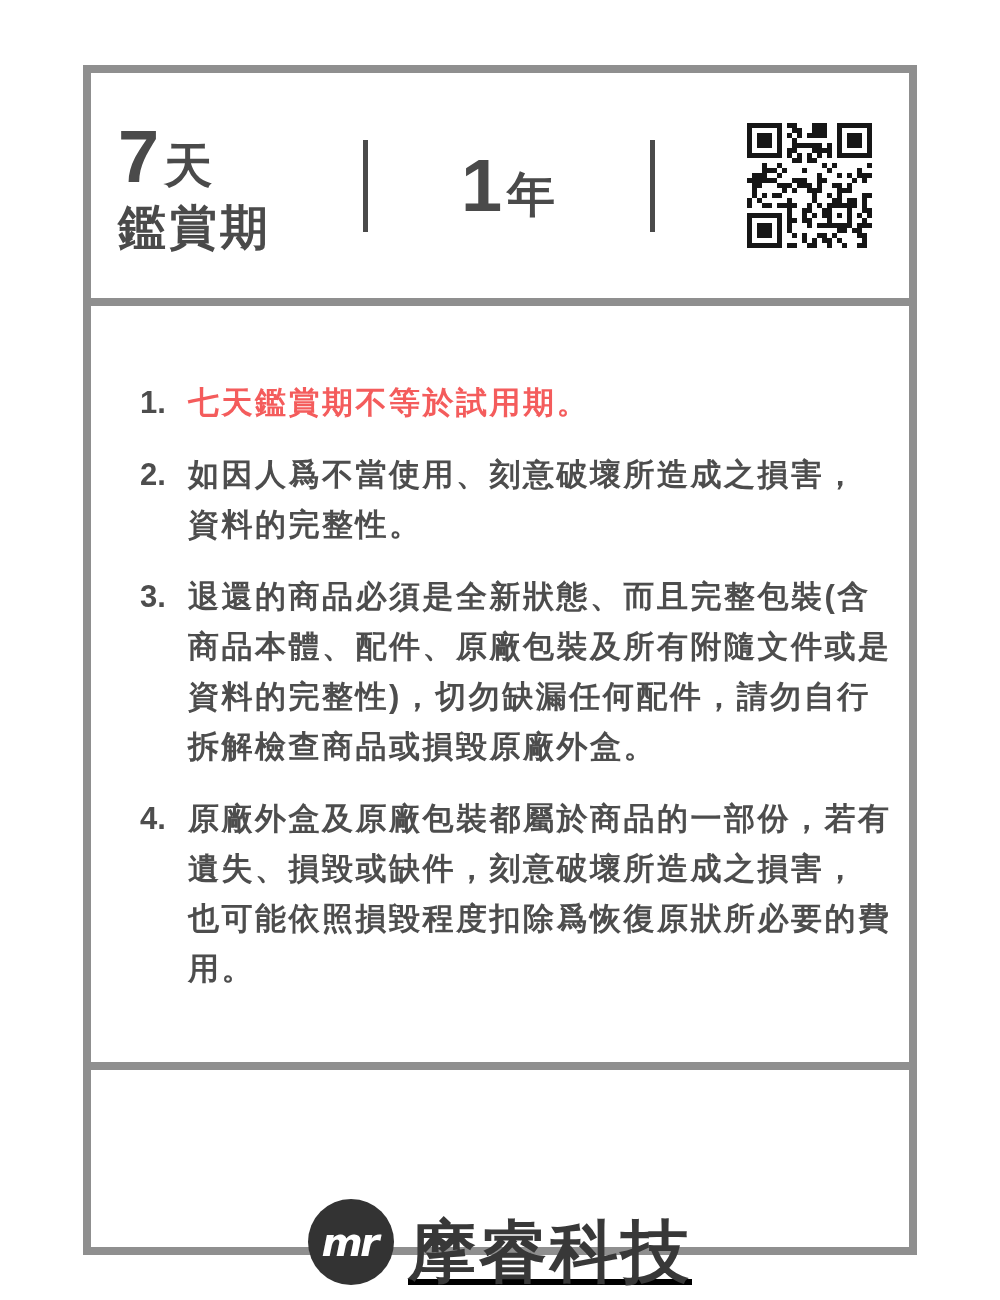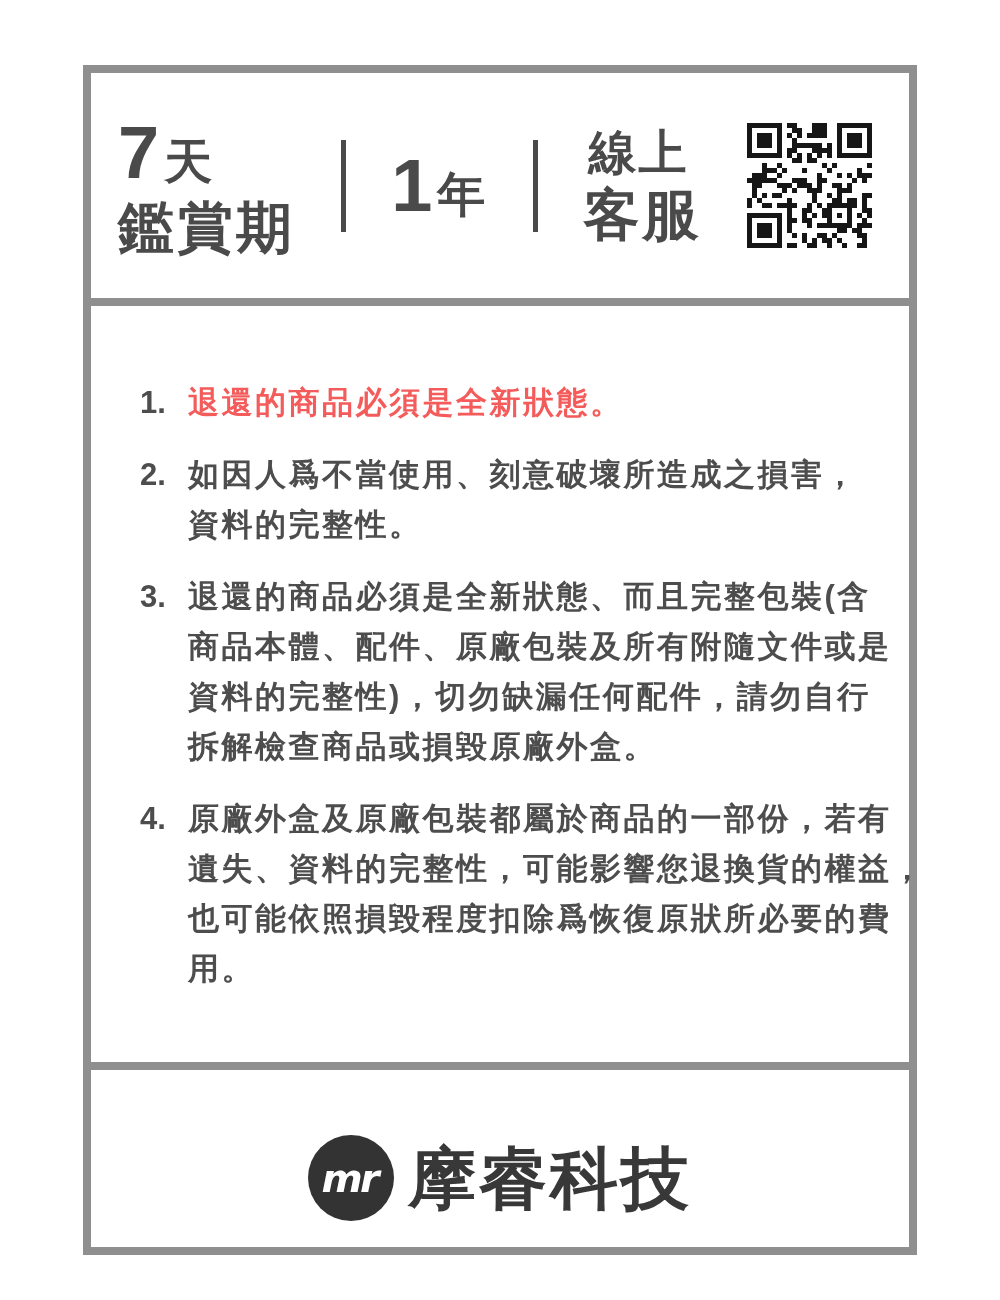--- a/index.html
+++ b/index.html
@@ -38,21 +38,21 @@
     display: flex;
     align-items: baseline;
     color: var(--text_dark, #4a4a4a);
     font-weight: 700;
     line-height: 1;
   }
   .badge-num  { font-size: 74px; letter-spacing: 0; }
   .badge-unit { font-size: 48px; margin-left: 5px; letter-spacing: 2px; }
   .badge-label {
     margin-top: 10px;
-    font-size: 56px;
+    font-size: 48px;
     font-weight: 700;
     letter-spacing: 3px;
     color: var(--text_dark, #4a4a4a);
     line-height: 1;
   }
   .vdiv {
     width: 5px;
     height: 92px;
     background: var(--text_dark, #4a4a4a);
   }
@@ -84,23 +84,24 @@
     font-weight: 700;
     letter-spacing: 2.5px;
     color: var(--list_text, #4d4d4d);
     white-space: pre;
   }
   .term-text.highlight { color: var(--highlight, #f45c5c); }
   
   .footer {
     height: 215px;
     display: flex;
-    align-items: center;
+    align-items: flex-end;
     justify-content: center;
     gap: 14px;
+    text-decoration: underline;
   }
   .logo-mark svg { display: block; width: 86px; height: 86px; }
   .brand-name {
     font-size: 68px;
     font-weight: 700;
     letter-spacing: 3px;
     color: var(--brand_text, #383838);
     line-height: 1;
   }
 </style>
@@ -124,27 +125,20 @@
 
       <div class="badge">
         <div class="badge-top">
           <span class="badge-num">1</span>
           <span class="badge-unit">年</span>
         </div>
       </div>
 
       <div class="vdiv"></div>
 
-      <div class="badge">
-        <div class="badge-top">
-          <span class="badge-num"></span>
-          <span class="badge-unit">線上</span>
-        </div>
-        <div class="badge-label">客服</div>
-      </div>
 
       <div class="qr">
         <svg id="qr-svg" viewBox="0 0 125 125" xmlns="http://www.w3.org/2000/svg">
             <rect x="0" y="0" width="125" height="125" fill="#ffffff"></rect>
             <rect x="0" y="0" width="5" height="5" fill="var(--qr_color, #161616)"></rect>
             <rect x="5" y="0" width="5" height="5" fill="var(--qr_color, #161616)"></rect>
             <rect x="10" y="0" width="5" height="5" fill="var(--qr_color, #161616)"></rect>
             <rect x="15" y="0" width="5" height="5" fill="var(--qr_color, #161616)"></rect>
             <rect x="20" y="0" width="5" height="5" fill="var(--qr_color, #161616)"></rect>
             <rect x="25" y="0" width="5" height="5" fill="var(--qr_color, #161616)"></rect>
@@ -435,41 +429,41 @@
           </svg>
       </div>
     </div>
 
     <div class="hdivider"></div>
 
     <div class="terms">
 
       <div class="term">
         <span class="term-num">1.</span>
-        <span class="term-text highlight">退還的商品必須是全新狀態。</span>
+        <span class="term-text highlight">七天鑑賞期不等於試用期。</span>
       </div>
 
       <div class="term">
         <span class="term-num">2.</span>
         <span class="term-text">如因人爲不當使用、刻意破壞所造成之損害，
 資料的完整性。</span>
       </div>
 
       <div class="term">
         <span class="term-num">3.</span>
         <span class="term-text">退還的商品必須是全新狀態、而且完整包裝(含
 商品本體、配件、原廠包裝及所有附隨文件或是
 資料的完整性)，切勿缺漏任何配件，請勿自行
 拆解檢查商品或損毀原廠外盒。</span>
       </div>
 
       <div class="term">
         <span class="term-num">4.</span>
         <span class="term-text">原廠外盒及原廠包裝都屬於商品的一部份，若有
-遺失、資料的完整性，可能影響您退換貨的權益，
+遺失、損毀或缺件，刻意破壞所造成之損害，
 也可能依照損毀程度扣除爲恢復原狀所必要的費
 用。</span>
       </div>
     </div>
 
     <div class="hdivider"></div>
 
     <div class="footer">
       <div class="logo-mark">
         <svg viewBox="0 0 100 100" xmlns="http://www.w3.org/2000/svg">

